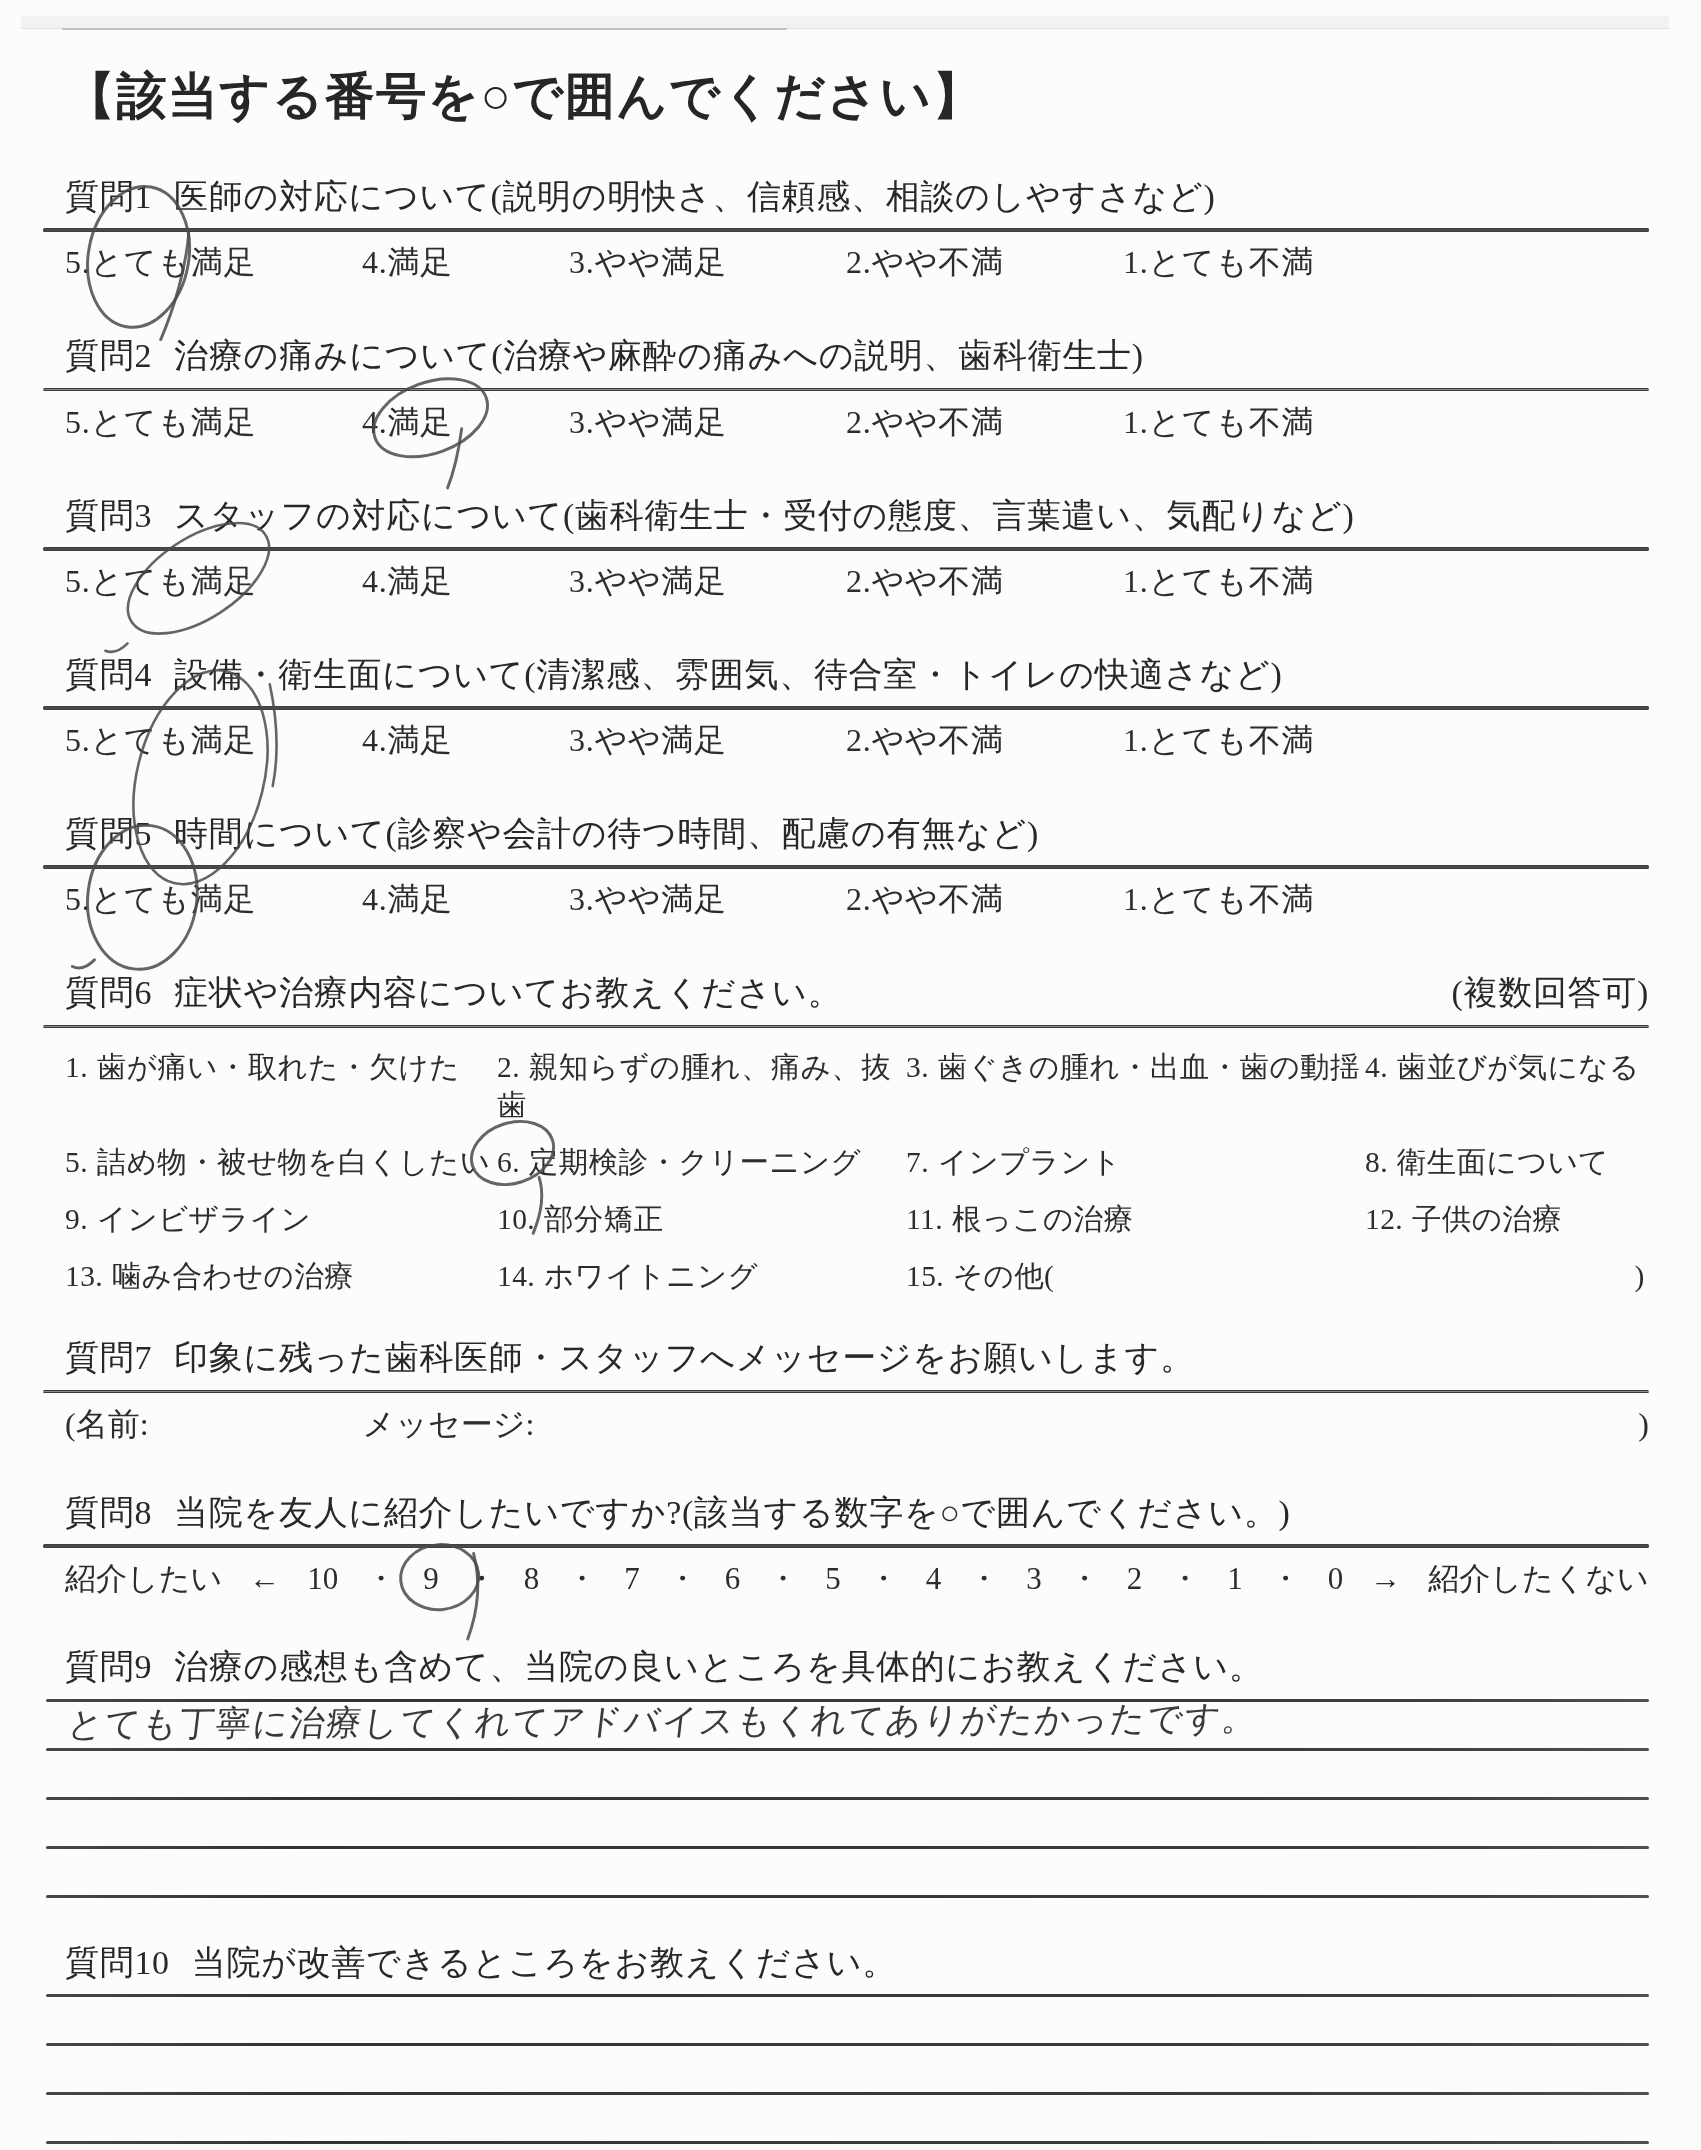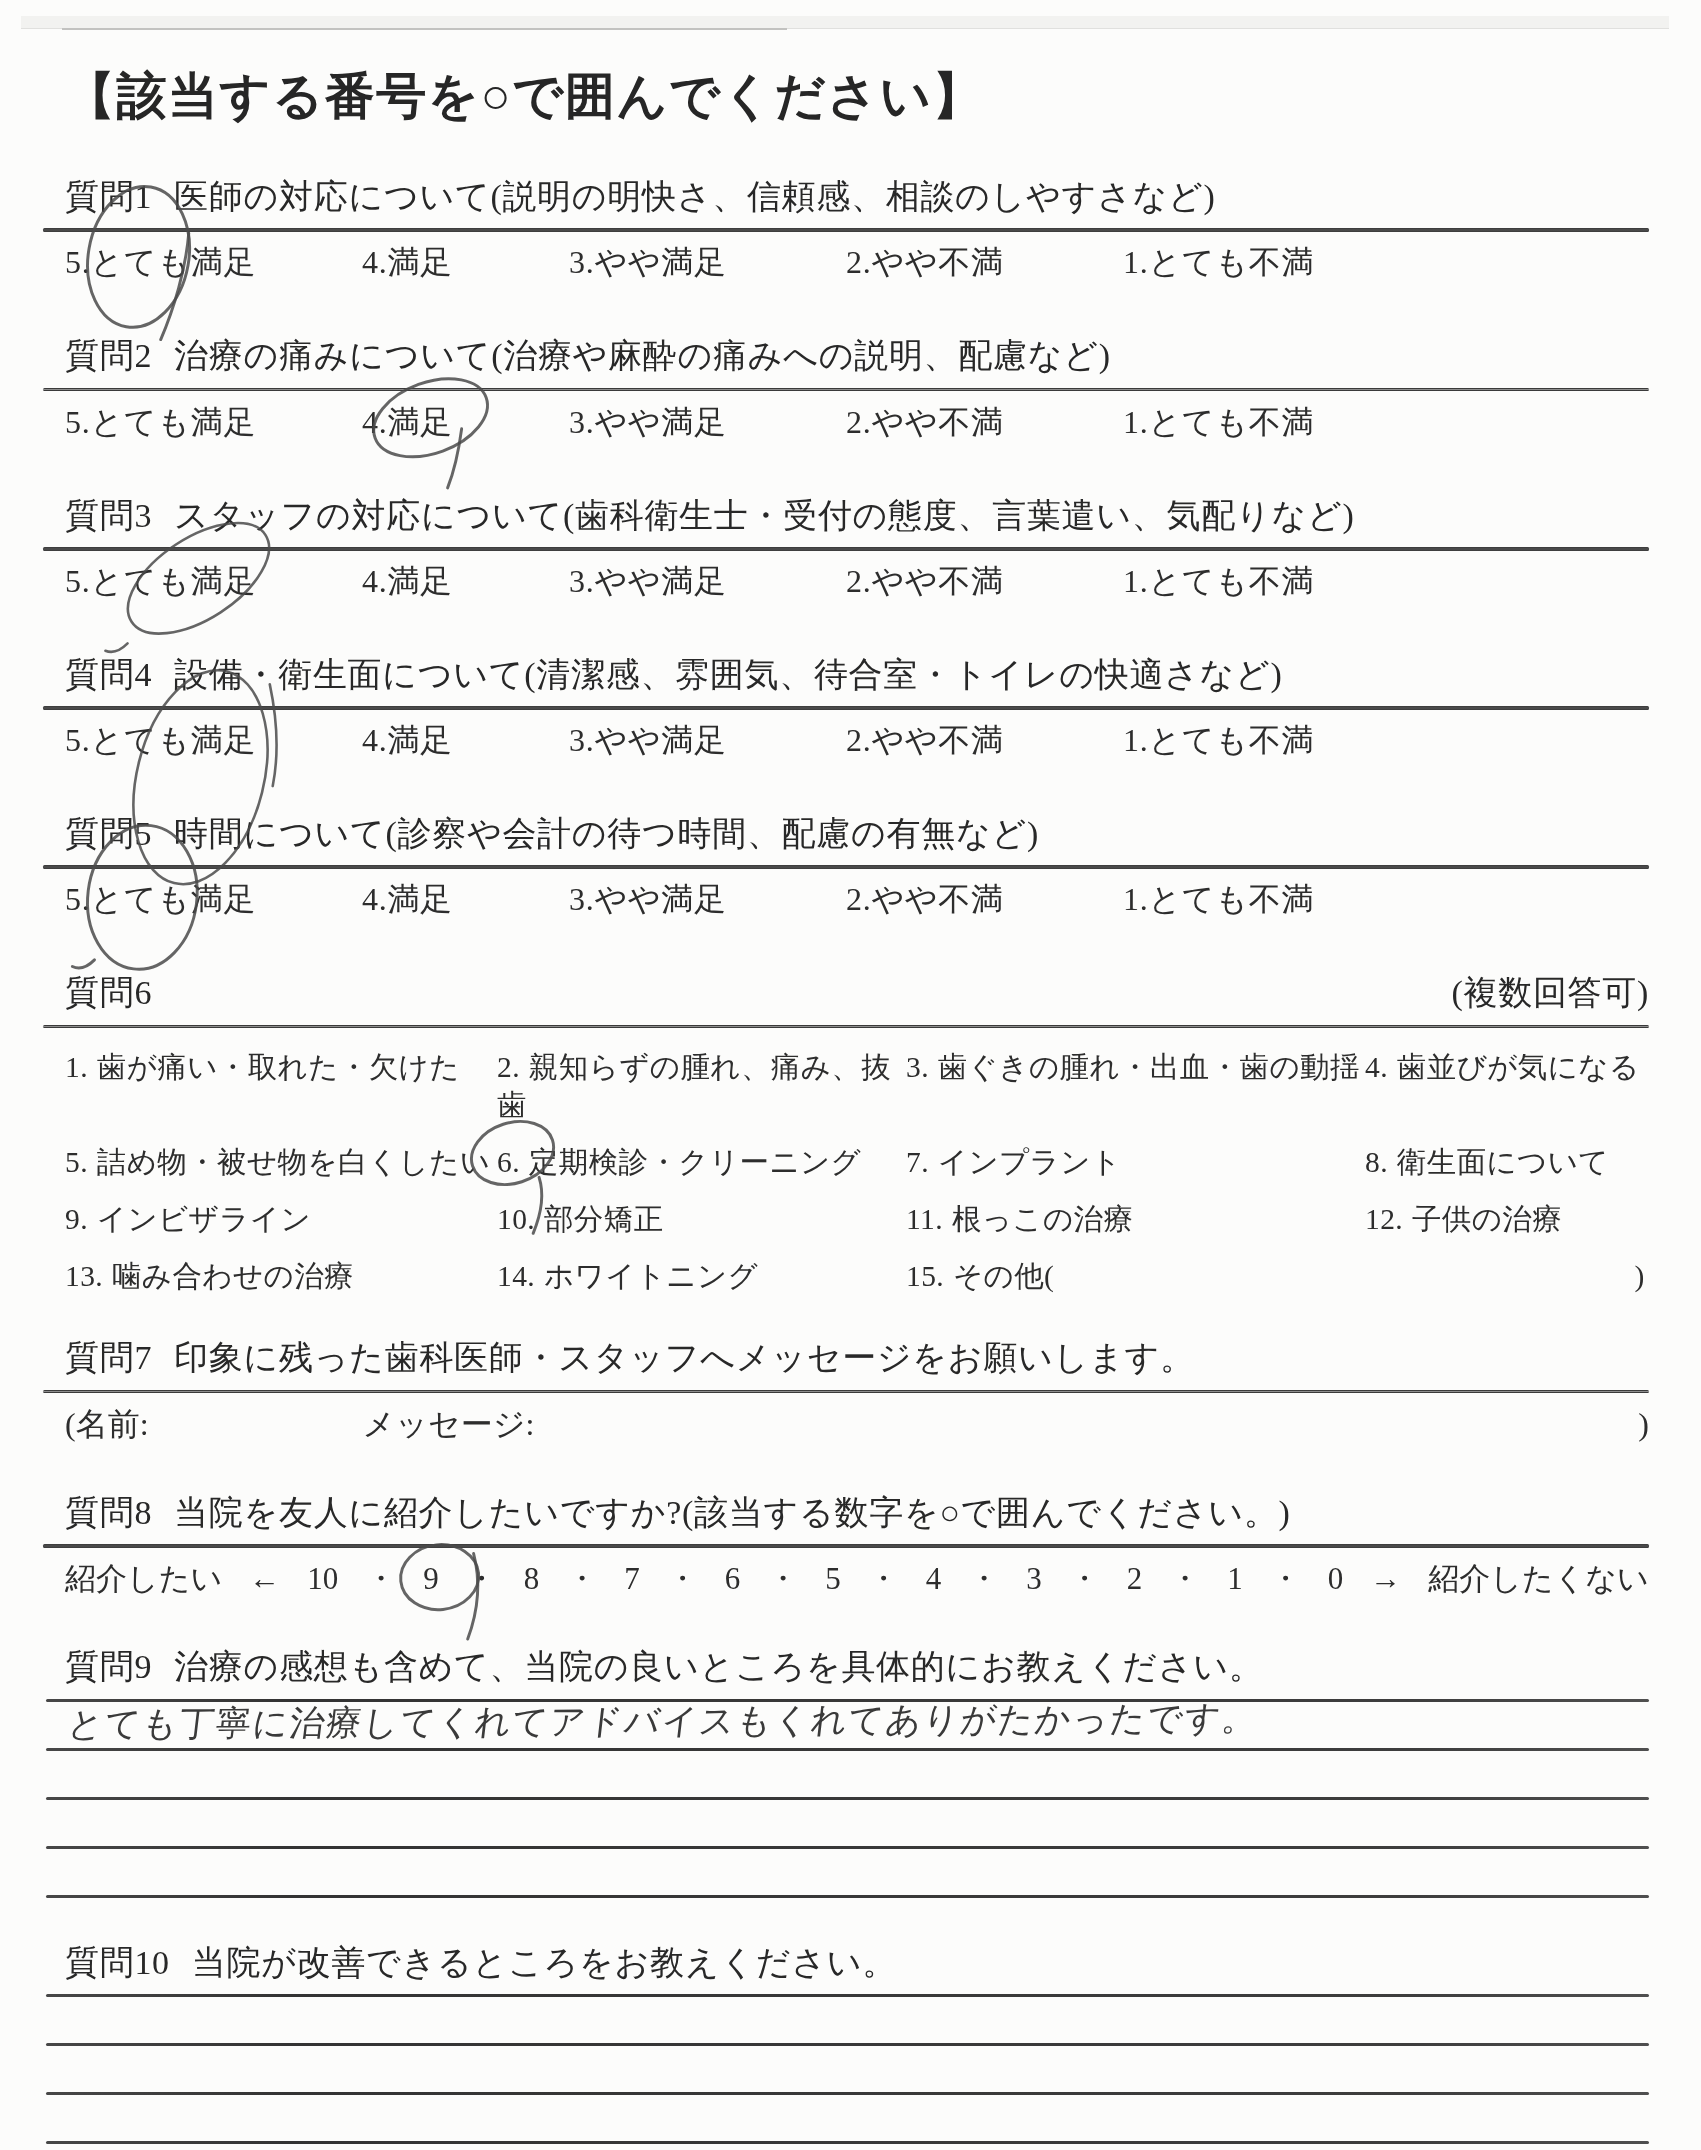--- a/index.html
+++ b/index.html
@@ -104,21 +104,21 @@
       <svg class="mark" style="left:13.3px;top:-68px" width="192" height="244" viewBox="0 0 260 330">
         <ellipse cx="82" cy="112" rx="68" ry="96" transform="rotate(10 82 112)"></ellipse>
         <path d="M 150,80 C 146,128 130,182 112,224"></path>
       </svg>
     </div>
   </div>
 
   <div class="q-block qb-rate">
     <div class="q-heading">
       <span class="q-label">質問2</span>
-      <span class="q-text">治療の痛みについて(治療や麻酔の痛みへの説明、配慮など)</span>
+      <span class="q-text">治療の痛みについて(治療や麻酔の痛みへの説明、歯科衛生士)</span>
     </div>
     <div class="sep"></div>
     <div class="options-row">
       <span class="opt ow0">5.とても満足</span>
       <span class="opt ow1">4.満足</span>
       <span class="opt ow2">3.やや満足</span>
       <span class="opt ow3">2.やや不満</span>
       <span class="opt">1.とても不満</span>
       <svg class="mark" style="left:277px;top:-53px" width="192" height="170" viewBox="0 0 260 230">
         <ellipse cx="120" cy="93" rx="80" ry="48" transform="rotate(-20 120 93)"></ellipse>
@@ -180,20 +180,21 @@
       <svg class="mark" style="left:-3px;top:-65px" width="199" height="221" viewBox="0 0 270 300">
         <ellipse cx="109" cy="113" rx="74" ry="98" transform="rotate(7 109 113)"></ellipse>
         <path d="M 44,198 C 34,208 24,212 14,207"></path>
       </svg>
     </div>
   </div>
 
   <div class="q-block qb-q6">
     <div class="q-heading">
       <span class="q-label">質問6</span>
+      <span class="q-text">症状や治療内容についてお教えください。</span>
       <span class="q-note">(複数回答可)</span>
     </div>
     <div class="sep"></div>
     <div class="q6-grid">
       <div class="q6-cell"><span class="n">1.</span><span class="t">歯が痛い・取れた・欠けた</span></div>
       <div class="q6-cell"><span class="n">2.</span><span class="t">親知らずの腫れ、痛み、抜歯</span></div>
       <div class="q6-cell"><span class="n">3.</span><span class="t">歯ぐきの腫れ・出血・歯の動揺</span></div>
       <div class="q6-cell"><span class="n">4.</span><span class="t">歯並びが気になる</span></div>
 
       <div class="q6-cell"><span class="n">5.</span><span class="t">詰め物・被せ物を白くしたい</span></div>

